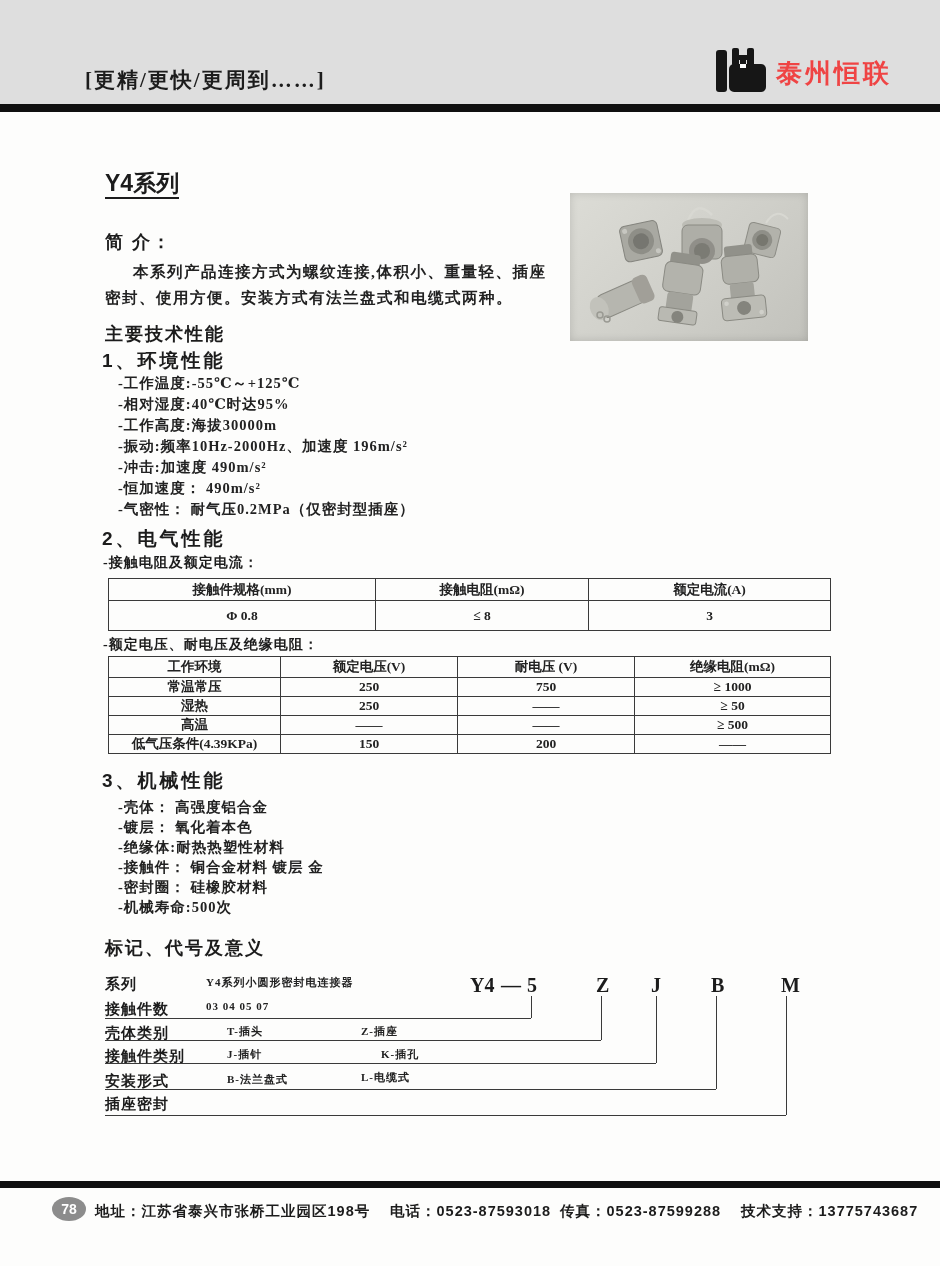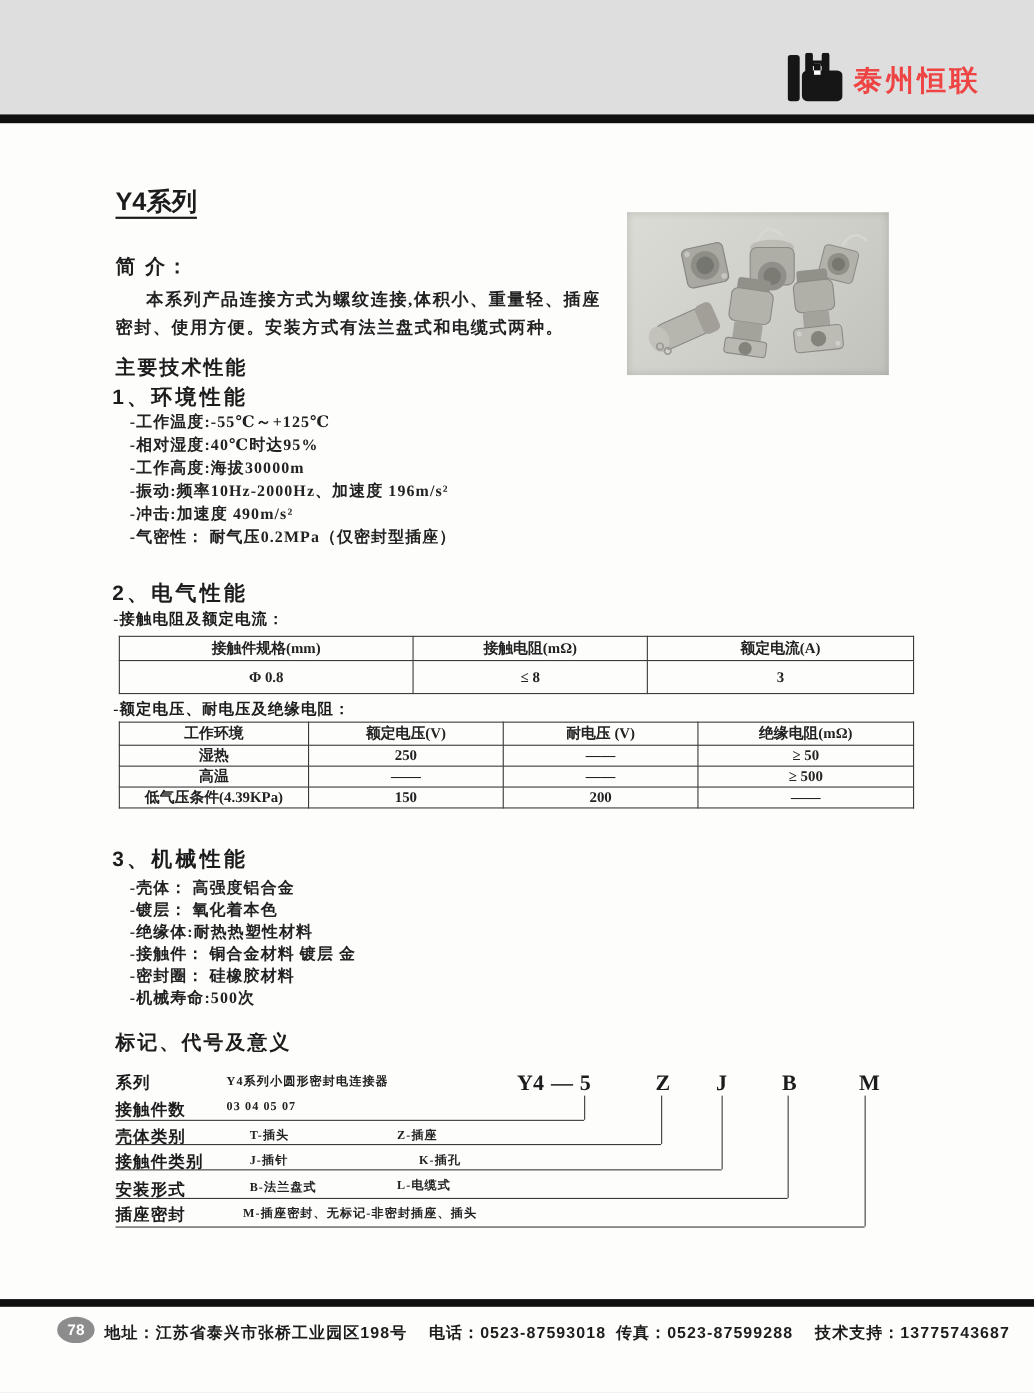--- a/index.html
+++ b/index.html
@@ -39,20 +39,21 @@
   .photo{left:570px;top:193px;width:238px;height:148px;
          background:linear-gradient(135deg,#dcdcd6 0%,#cfcfc9 55%,#c2c2bc 100%);
          box-shadow:inset 0 0 8px rgba(0,0,0,.15);}
 </style>
 </head>
 <body>
 
 <div class="page">
 
   <div class="abs band"></div>
+  <div class="abs tagline">[更精/更快/更周到……]</div>
   <div class="abs brand">
     <span>
       <svg width="50" height="46" viewBox="0 0 50 46">
         <rect x="0" y="2" width="11" height="42" rx="3" fill="#161616"></rect>
         <rect x="13" y="16" width="37" height="28" rx="5" fill="#161616"></rect>
         <rect x="16" y="0" width="7" height="18" rx="2" fill="#161616"></rect>
         <rect x="31" y="0" width="7" height="18" rx="2" fill="#161616"></rect>
         <rect x="18" y="7" width="18" height="5" fill="#161616"></rect>
         <rect x="24" y="10" width="6" height="10" fill="#fdfdfc"></rect>
         <rect x="24" y="10" width="6" height="6" fill="#161616"></rect>
@@ -124,20 +125,21 @@
 
   <div class="abs h2 sans" style="left:105px;top:322px;">主要技术性能</div>
   <div class="abs h2n sans" style="left:102px;top:348px;">1、环境性能</div>
 
   <div class="abs" style="left:118px;top:374px;">
     <div class="item" style="height:21px;">-工作温度:-55℃～+125℃</div>
     <div class="item" style="height:21px;">-相对湿度:40℃时达95%</div>
     <div class="item" style="height:21px;">-工作高度:海拔30000m</div>
     <div class="item" style="height:21px;">-振动:频率10Hz-2000Hz、加速度 196m/s²</div>
     <div class="item" style="height:21px;">-冲击:加速度 490m/s²</div>
+    <div class="item" style="height:21px;">-恒加速度： 490m/s²</div>
     <div class="item" style="height:21px;">-气密性： 耐气压0.2MPa（仅密封型插座）</div>
   </div>
 
   <div class="abs h2n sans" style="left:102px;top:526px;">2、电气性能</div>
   <div class="abs cap" style="left:103px;top:554px;">-接触电阻及额定电流：</div>
 
   <table class="abs" style="left:108px;top:578px;width:722px;">
     <colgroup>
         <col style="width:267px">
         <col style="width:213px">
@@ -166,20 +168,26 @@
         <col style="width:177px">
         <col style="width:196px">
       </colgroup>
     <tbody>
         <tr style="height:21px;">
       <th>工作环境</th>
       <th>额定电压(V)</th>
       <th>耐电压 (V)</th>
       <th>绝缘电阻(mΩ)</th>
     </tr>
+    <tr style="height:18px;">
+      <td>常温常压</td>
+      <td>250</td>
+      <td>750</td>
+      <td>≥ 1000</td>
+    </tr>
     <tr style="height:17px;">
       <td>湿热</td>
       <td>250</td>
       <td>——</td>
       <td>≥ 50</td>
     </tr>
     <tr style="height:17px;">
       <td>高温</td>
       <td>——</td>
       <td>——</td>
@@ -214,21 +222,20 @@
   <div class="abs mk-label sans" style="left:105px;top:1095px;">插座密封</div>
 
   <div class="abs mk-desc" style="left:206px;top:975px;">Y4系列小圆形密封电连接器</div>
   <div class="abs mk-desc" style="left:206px;top:1000px;">03 04 05 07</div>
   <div class="abs mk-desc" style="left:227px;top:1024px;">T-插头</div>
   <div class="abs mk-desc" style="left:361px;top:1024px;">Z-插座</div>
   <div class="abs mk-desc" style="left:227px;top:1047px;">J-插针</div>
   <div class="abs mk-desc" style="left:361px;top:1047px;margin-left:20px;">K-插孔</div>
   <div class="abs mk-desc" style="left:227px;top:1072px;">B-法兰盘式</div>
   <div class="abs mk-desc" style="left:361px;top:1070px;">L-电缆式</div>
-  <div class="abs mk-desc" style="left:221px;top:1095px;">M-插座密封、无标记-非密封插座、插头</div>
 
   <div class="abs mk-code" style="left:470px;top:974px;">Y4</div>
   <div class="abs mk-code" style="left:501px;top:974px;">—</div>
   <div class="abs mk-code" style="left:527px;top:974px;">5</div>
   <div class="abs mk-code" style="left:596px;top:974px;">Z</div>
   <div class="abs mk-code" style="left:651px;top:974px;">J</div>
   <div class="abs mk-code" style="left:711px;top:974px;">B</div>
   <div class="abs mk-code" style="left:781px;top:974px;">M</div>
 
   <div class="abs hline" style="left:105px;top:1018px;width:426px;"></div>

